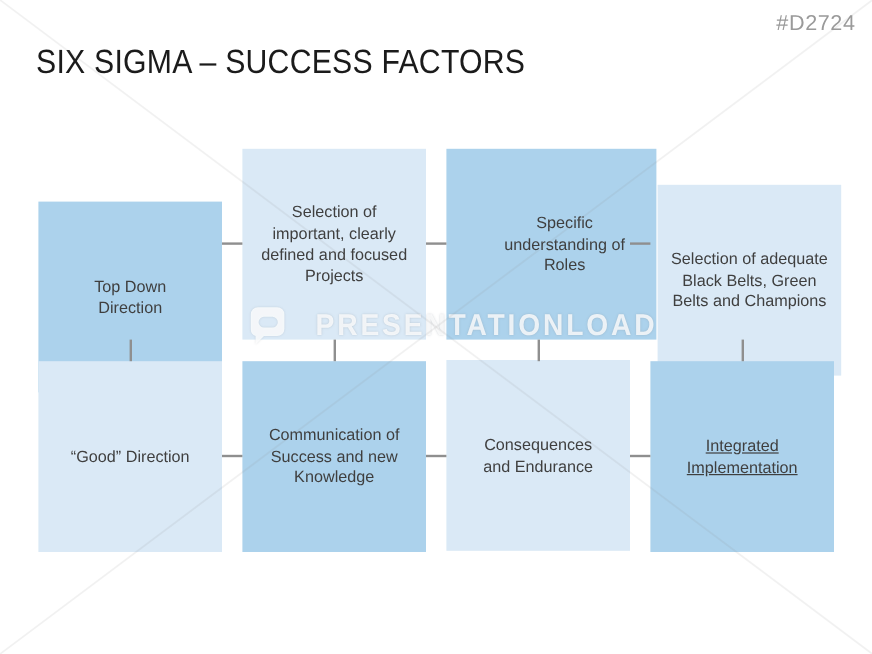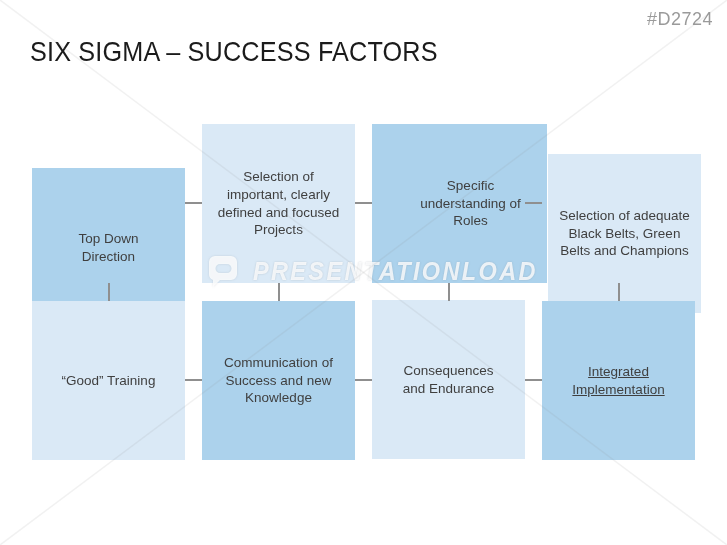--- a/index.html
+++ b/index.html
@@ -39,25 +39,24 @@
   .b7 .fbox-label{max-width:114px;}
   .b8 .fbox-label{max-width:126px;}
   .hconn{position:absolute;height:2px;width:17px;background:var(--connector,#8f8f8f);}
   .vconn{position:absolute;width:2px;height:18px;background:var(--connector,#8f8f8f);}
   .h12{left:153px;top:78px;} .h23{left:323px;top:78px;} .h34{left:493px;top:78px;}
   .h56{left:153px;top:255px;}.h67{left:323px;top:255px;}.h78{left:493px;top:255px;}
   .v1{left:75.5px;top:159px;}.v2{left:245.5px;top:159px;}
   .v3{left:415.5px;top:159px;}.v4{left:585.5px;top:159px;}
   .watermark{
     position:absolute;left:206px;top:252px;height:38px;
-    display:flex;align-items:center;gap:13px;
+    display:flex;align-items:center;gap:23px;
     color:rgba(255,255,255,.8);
     text-shadow:0 0 2px rgba(130,140,150,.38);
     pointer-events:none;
-    font-style:italic;
   }
   .watermark-text{
     font-size:25px;font-weight:700;letter-spacing:2.5px;white-space:nowrap;
     transform:scaleX(.94);transform-origin:left center;
   }
   .watermark-logo{filter:drop-shadow(0 0 1px rgba(130,140,150,.3));}
   .x-overlay{position:absolute;left:0;top:0;pointer-events:none;}
 </style>
 </head>
 <body style="--box-dark: #acd2ec; --box-light: #dae9f6; --connector: #8f8f8f; --box-text: #3f3f3f; --title: #1b1b1b; --template-id: #9a9a9a;">
@@ -73,21 +72,21 @@
   <div class="fbox b2 light">
     <span class="fbox-label">Selection of important, clearly defined and focused Projects</span>
   </div>
   <div class="fbox b3 dark">
     <span class="fbox-label">Specific understanding of Roles</span>
   </div>
   <div class="fbox b4 light">
     <span class="fbox-label">Selection of adequate Black Belts, Green Belts and Champions</span>
   </div>
   <div class="fbox b5 light">
-    <span class="fbox-label">“Good” Training</span>
+    <span class="fbox-label">“Good” Direction</span>
   </div>
   <div class="fbox b6 dark">
     <span class="fbox-label">Communication of Success and new Knowledge</span>
   </div>
   <div class="fbox b7 light">
     <span class="fbox-label">Consequences and Endurance</span>
   </div>
   <div class="fbox b8 dark">
     <span class="fbox-label">Integrated Implementation</span>
   </div>

